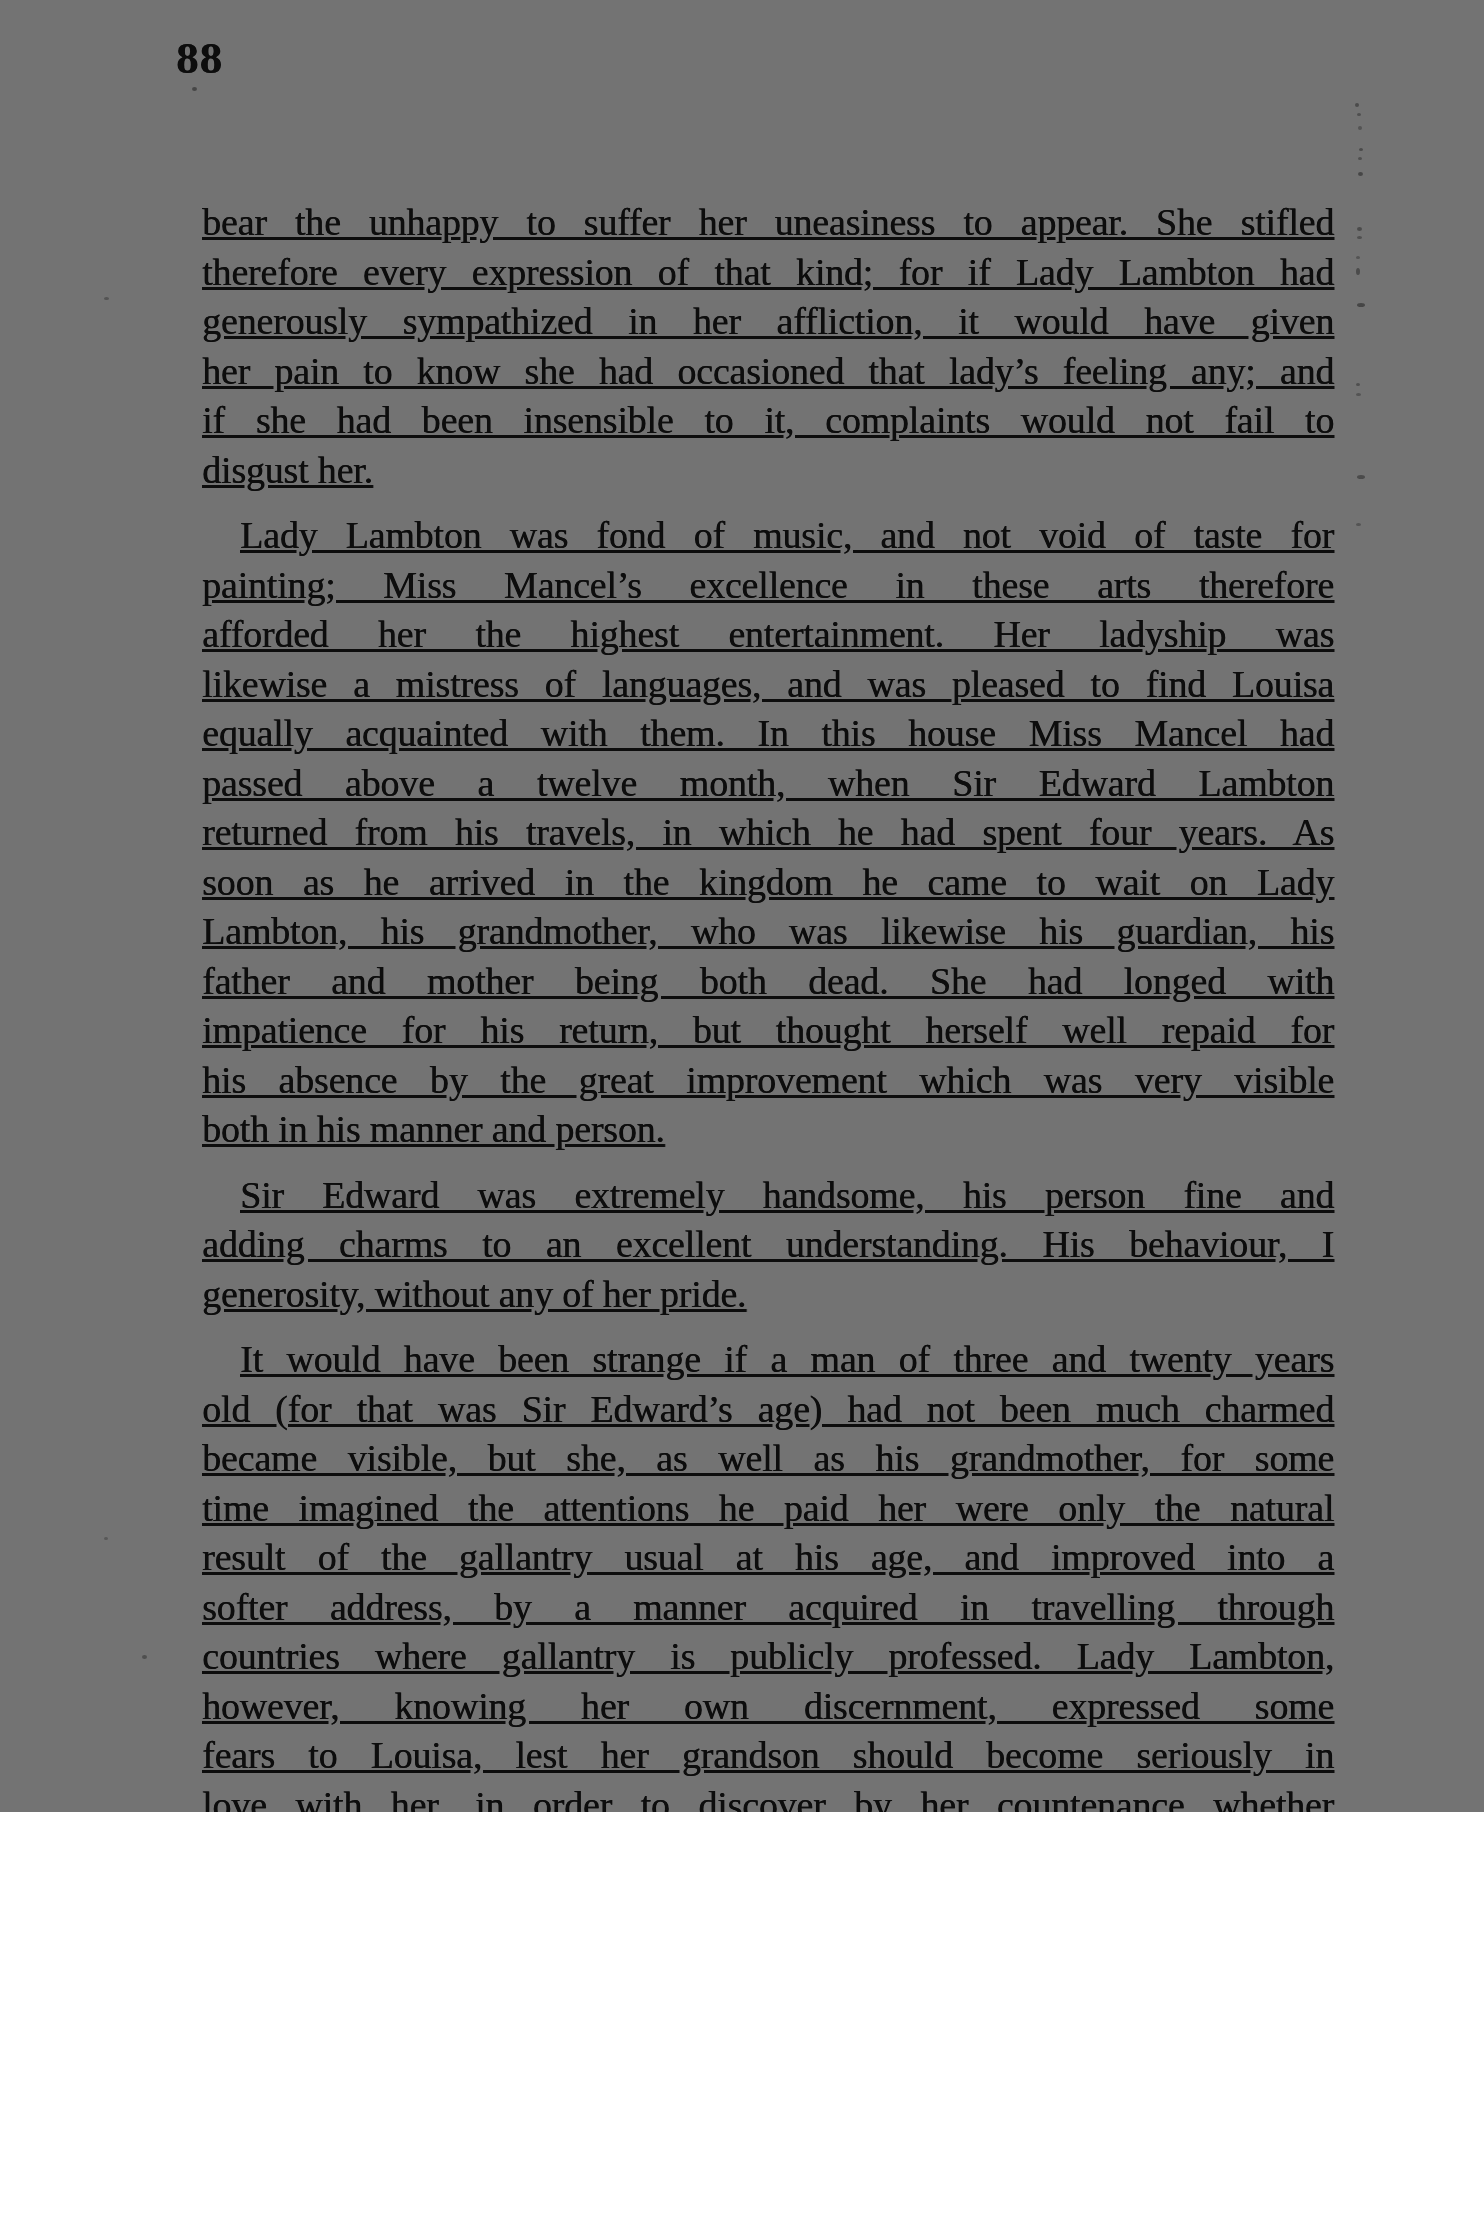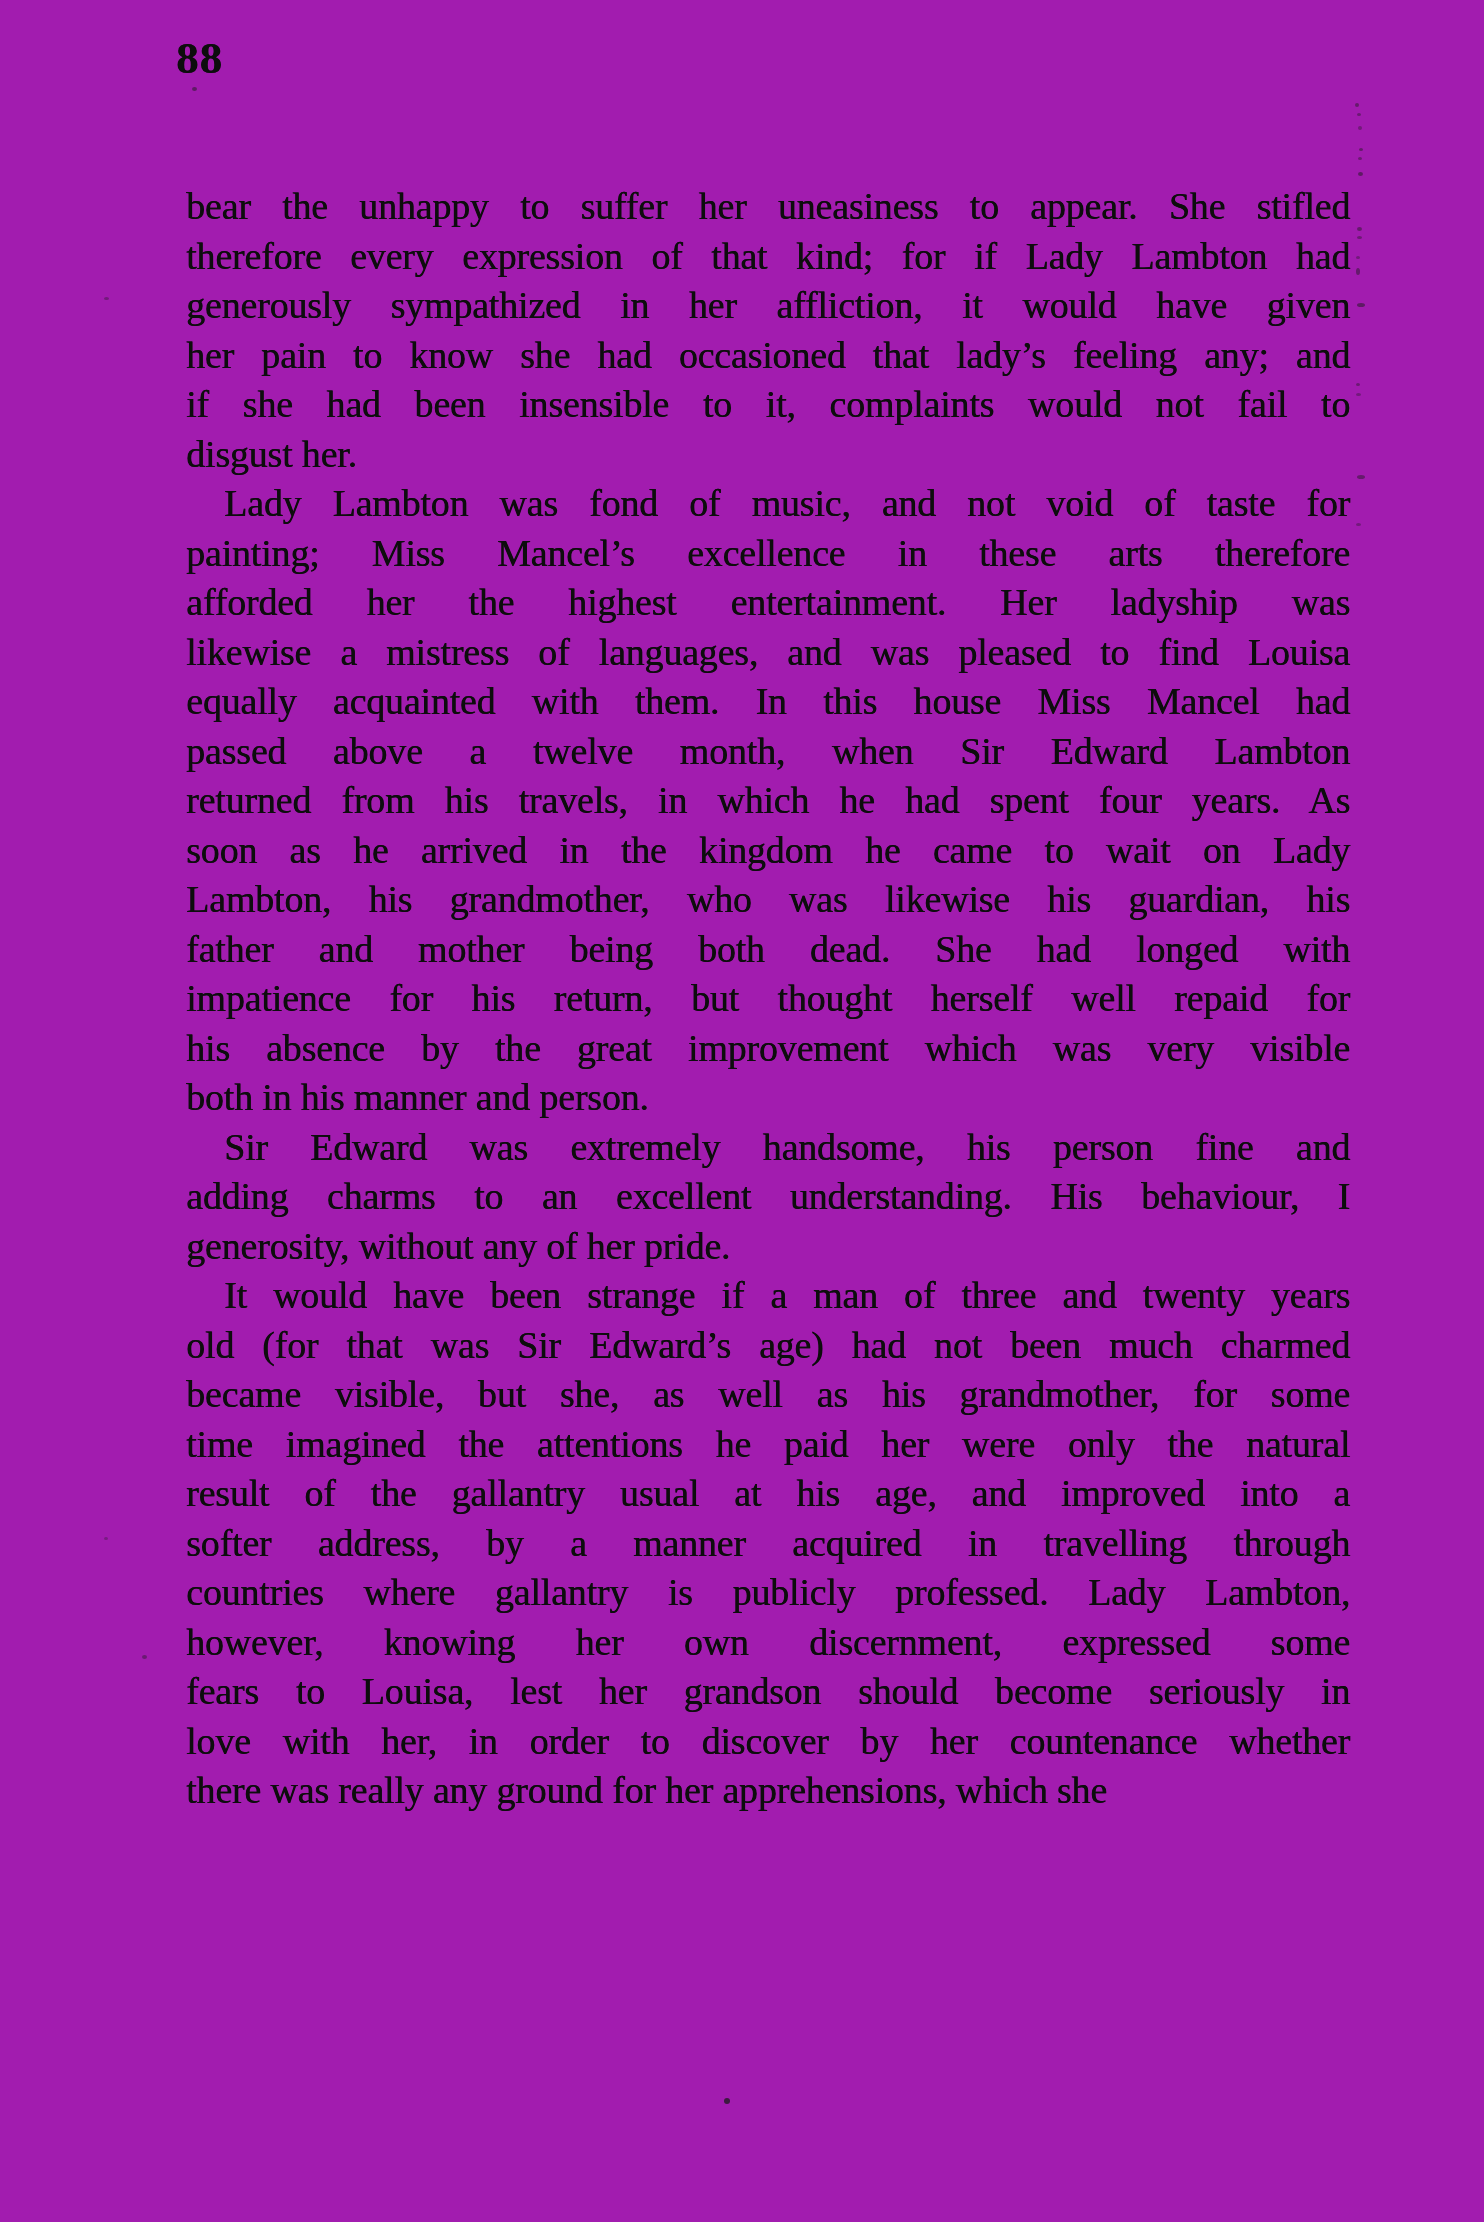--- a/index.html
+++ b/index.html
@@ -1,41 +1,41 @@
 <!DOCTYPE html>
 <html><head>
 <meta charset="utf-8">
 <style>
   html,body { margin:0; padding:0; background:#ffffff; }
   .page {
     position: relative;
     width: 1484px;
-    height: 2222px;
-    background: #a21caf;
+    height: 1812px;
+    background: #737373;
     overflow: hidden;
     font-family: "Liberation Serif", "DejaVu Serif", serif;
     color: #0d0d0d;
   }
   .page-number {
     position: absolute;
     left: 176px;
     top: 36px;
     font-size: 45px;
     font-weight: bold;
     letter-spacing: 1px;
     line-height: 1;
     text-shadow: 0.6px 0 0 currentColor;
   }
   .text-block {
     position: absolute;
     left: 186px;
     top: 182px;
     width: 1164px;
   }
-  .paragraph { margin: 0; }
+  .paragraph { margin: 16px; text-decoration: underline; }
   .line {
     white-space: nowrap;
     height: 49.5px;
     line-height: 49.5px;
     font-size: 38px;
     letter-spacing: -0.2px;
     text-align: justify;
     text-align-last: justify;
     text-justify: inter-word;
     text-shadow: 0.5px 0 0 currentColor;

